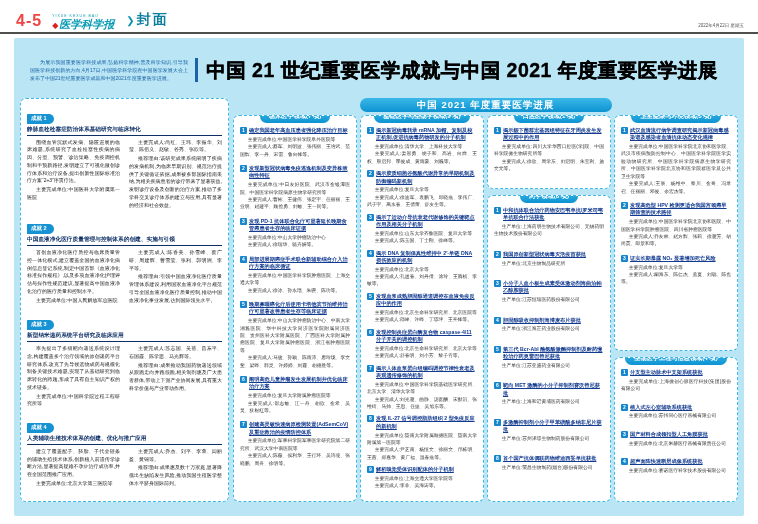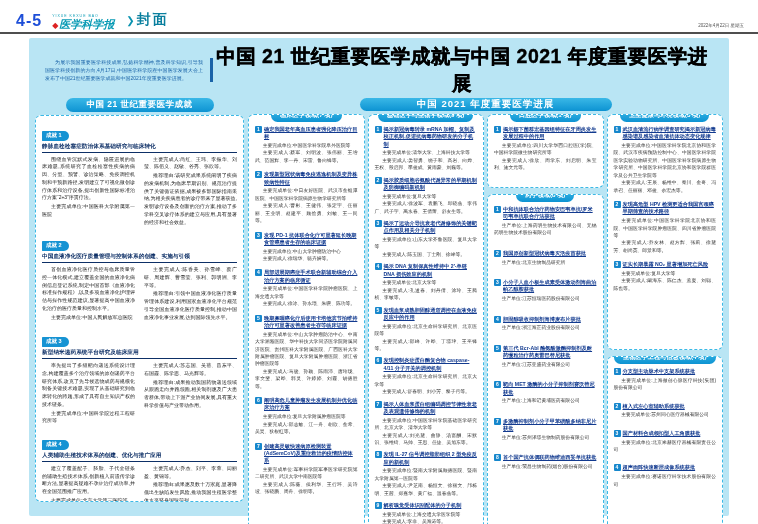--- a/index.html
+++ b/index.html
@@ -6,32 +6,32 @@
   html,body { background:#fff; }
   body { width:758px; height:524px; overflow:hidden;
          font-family:"Liberation Sans","DejaVu Sans",sans-serif; }
 
   .page { width:758px; height:524px; position:relative; }
 
   
   .masthead { height:34px; display:flex; align-items:flex-end;
               padding:0 12px 2px 16px; position:relative;
               border-bottom:2.5px solid #4f4f4f; }
-  .pageno { font-size:16px; font-weight:bold; color:#1d4ed8; letter-spacing:1px; margin-right:10px; }
+  .pageno { font-size:16px; font-weight:bold; color:#ef4444; letter-spacing:1px; margin-right:10px; }
   .logo { display:flex; flex-direction:column; line-height:1; margin-right:12px;margin-top:26px; }
   .logo-tag { font-size:3.5px; color:#0a9bb5; letter-spacing:1px; margin-bottom:1px; }
   .logo-main { font-size:11px; font-weight:bold; color:#0a9bb5; font-style:italic; }
   .logo-mark { color:#d22; font-style:normal; font-size:8px; margin-right:1px; }
   .secmark { display:flex; align-items:center; gap:2px; margin-bottom:1px; }
   .chev { color:#0a93b0; font-size:10px; font-weight:bold; }
   .secname { font-size:14px; font-weight:bold; color:#0a7f9e; letter-spacing:2px; }
   .mdate { position:absolute; right:14px; bottom:4px; font-size:4.5px; color:#555; }
 
   
-  .panel { margin:4px 29px 0; height:478px; background:#b9e5f4; border-radius:2px;
+  .panel { margin:4px 14px 0; height:478px; background:#b9e5f4; border-radius:2px;
            padding:0; position:relative; }
 
   .panel-top { display:flex; align-items:center; padding:8px 18px 2px 16px; height:58px; }
   .intro { width:168px; font-size:5px; line-height:1.62; color:#1a63a8;
            text-align:justify; padding-right:7px; border-right:3px solid #1a63a8; }
   .intro p { text-indent:2em; }
   .main-title { flex:1; text-align:center; font-size:19.5px; font-weight:800; color:#000;
                 letter-spacing:0.5px; -webkit-text-stroke:0.4px #000; }
 
   
@@ -106,21 +106,20 @@
     <div class="panel-top">
       <div class="intro">
         <p>为展示我国重要医学科技成果,弘扬科学精神,普及科学知识,引导我国医学科技创新的方向,4月17日,中国医学科学院在中国医学发展大会上发布了中国21世纪重要医学成就和中国2021年度重要医学进展。</p>
       </div>
       <h1 class="main-title">中国 21 世纪重要医学成就与中国 2021 年度重要医学进展</h1>
     </div>
 
     <div class="grid">
 
       <section class="acol">
-        <div class="sec-header left">中国 21 世纪重要医学成就</div>
         <div class="box ach-box">
             <div class="ach-block"><span class="ach-tag">成就 1</span><div class="ach-title">静脉血栓栓塞症防治体系基础研究与临床转化</div><div class="ach-body">
                 <p>围绕血管沉默式发病、隐匿进展的临床难题,系统研究了血栓栓塞性疾病的病因、分型、预警、诊治策略、免疫调控机制和干预新路径,发明建立了可视化微创诊疗体系和治疗设备,提出创新性国际标准治疗方案“2+3”序贯疗法。</p>
                 <p>主要完成单位:中国医科大学附属第一医院</p>
                 <p>主要完成人:尚红、王玮、李振华、刘莹、陈佰义、赵敏、谷秀、张欣等。</p>
                 <p>推荐理由:该研究成果系统阐明了疾病的发病机制,为临床早期识别、规范治疗提供了关键循证依据,成果被多部国际指南采纳,为相关疾病患者的诊疗带来了显著获益,发明诊疗设备及创新的治疗方案,推动了多学科交叉诊疗体系的建立与应用,具有显著的经济和社会效益。</p>
               </div></div>
             <div class="ach-block"><span class="ach-tag">成就 2</span><div class="ach-title">中国血液净化医疗质量管理与控制体系的创建、实施与引领</div><div class="ach-body">
                 <p>首创血液净化医疗质控与临床质量管控一体化模式,建立覆盖全国的血液净化病例信息登记系统,制定中国首部《血液净化标准操作规程》,以及多项血液净化护理评估与操作性规范建议,显著提高中国血液净化治疗的医疗质量和控制水平。</p>
                 <p>主要完成单位:中国人民解放军总医院</p>

